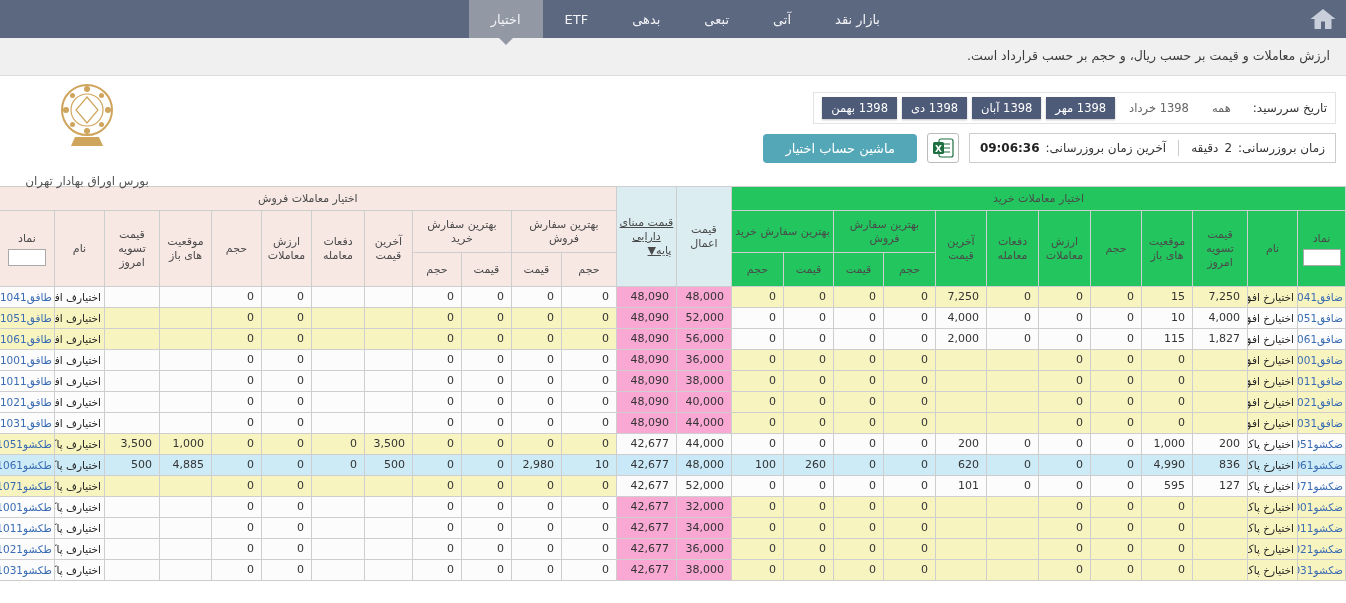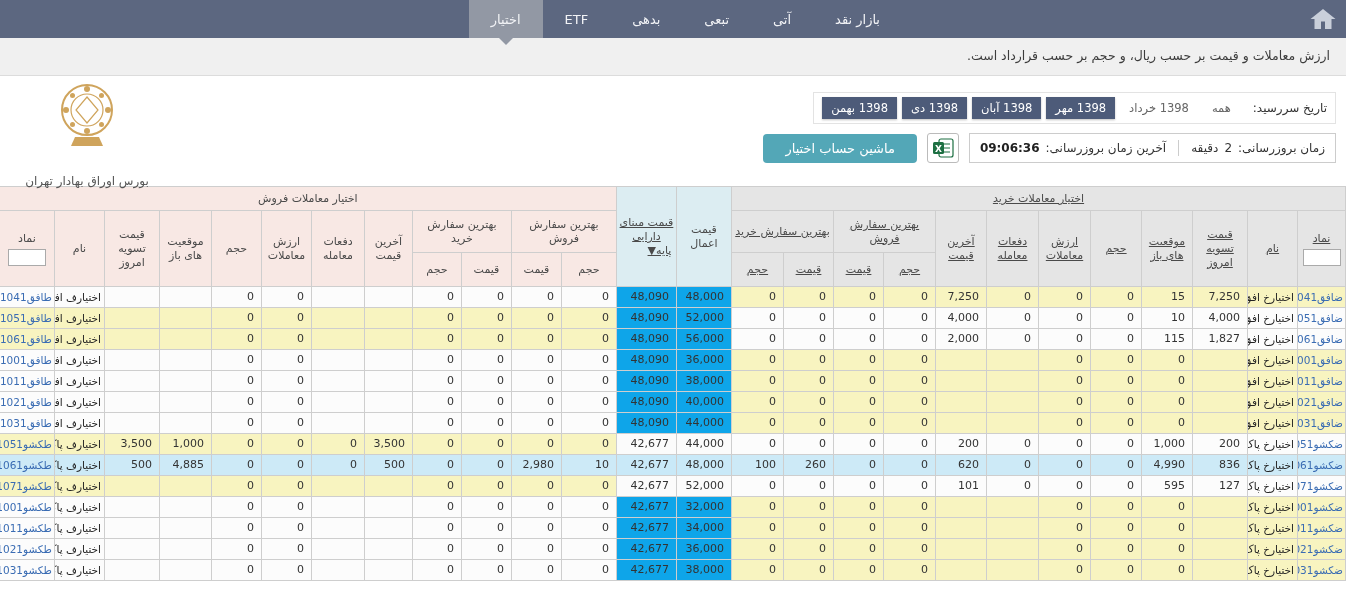--- a/index.html
+++ b/index.html
@@ -39,21 +39,21 @@
   .time-val { font-weight:bold; color:#222; direction:ltr; unicode-bidi:embed; }
   .excel-btn { border:1px solid #bbb; background:#fff; border-radius:3px; width:32px; height:30px;
     display:flex; align-items:center; justify-content:center; cursor:pointer; }
   .calc-btn { background:#53a7b7; color:#fff; border:none; border-radius:4px; font-size:13px;
     padding:7px 22px; cursor:pointer; font-family:inherit; }
 
   
   table { border-collapse:collapse; table-layout:fixed; width:1346px; font-size:11px; }
   th, td { border:1px solid #cecece; overflow:hidden; }
   th { font-weight:normal; color:#4a4a4a; text-align:center; vertical-align:middle; padding:1px 2px; line-height:1.25; }
-  .hdr-call { background:#e5e5e5;text-decoration:underline; }
+  .hdr-call { background:#22c55e; }
   .hdr-put  { background:#f8e8e4; }
   .hdr-mid  { background:#dcedf2; }
   .grp-row th { height:24px; font-size:11px; }
   .hdr-main th { height:42px; }
   .hdr-sub th { height:34px; }
   .rowspan2 { height:76px !important; }
   .sym-filter { width:38px; height:17px; border:1px solid #aaa; margin-top:3px; display:block;
     margin-left:auto; margin-right:auto; }
   .base-sort-link { color:#4a4a4a; text-decoration:underline; cursor:pointer;margin-left:26px; }
 
@@ -62,21 +62,21 @@
   td.name { text-align:right; padding-right:3px; white-space:nowrap; font-size:10.5px; color:#222; }
   td.sym { text-align:right; padding:0 2px; white-space:nowrap; font-size:10.5px; }
   td.sym a { color:#3a6cb3; text-decoration:none; cursor:pointer; }
 
   .call-yellow { background:#f8f4c0; }
   .call-white  { background:#fcfcfc; }
   .call-blue   { background:#cdeaf7;margin-top:31px; }
   .put-yellow  { background:#f8f4c0; }
   .put-white   { background:#fcfcfc; }
   .put-blue    { background:#cdeaf7; }
-  .mid-default { background:#0ea5e9; }
+  .mid-default { background:#f9a8d4; }
   .mid-white   { background:#fbfbfb; }
   .mid-blue    { background:#c9e9f8; }
 </style>
 </head>
 <body>
 
 <div class="nav">
   <div class="home-btn">
     <svg width="26" height="22" viewBox="0 0 26 22">
       <path d="M13 1 L25.5 11 H21.5 V21 H15 V13.5 H11 V21 H4.5 V11 H0.5 Z" fill="#c9cfda"></path>

